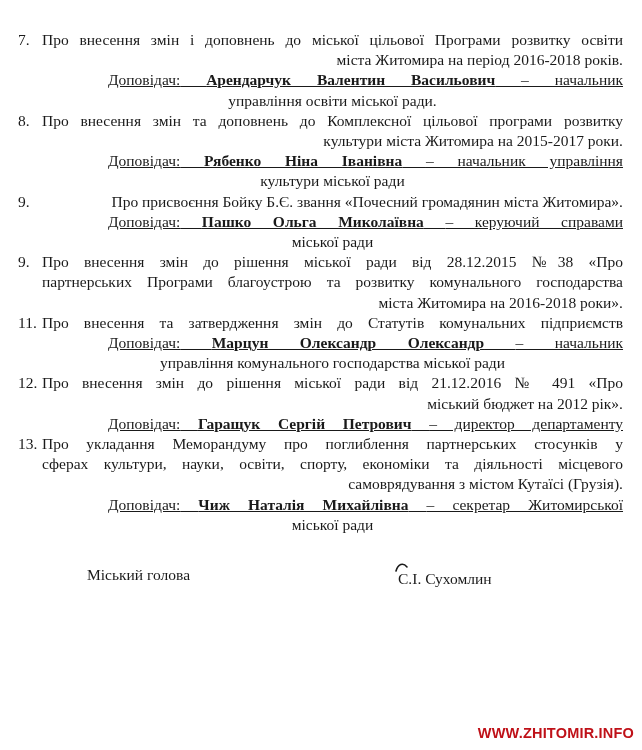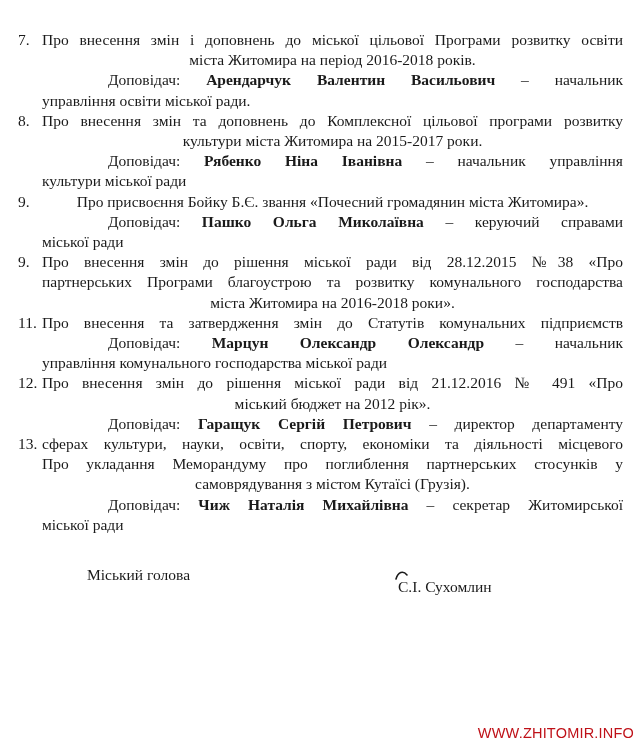--- a/index.html
+++ b/index.html
@@ -24,63 +24,64 @@
   }
 
   .item-number {
     position: absolute;
     left: 0;
     top: 0;
     width: 24px;
     text-align: left;
   }
 
-  .tline { text-align: center; }
+  .tline { text-align: right; }
 
   .just {
     text-align: justify;
     text-align-last: justify;
   }
 
   .sp1 {
     margin-left: 66px;
     text-align: justify;
     text-align-last: justify;
+    text-decoration: underline;
   }
 
-  .sp2 { text-align: left; }
+  .sp2 { text-align: center; }
 
   .sname { font-weight: bold; }
 
   .footer {
     position: relative;
     margin-top: 30px;
     height: 21px;
   }
 
   .sig-title { margin-left: 69px; }
 
   .sig-name {
     position: absolute;
     left: 380px;
-    top: 12px;
+    top: 4px;
   }
 
   .sig-mark {
     position: absolute;
     left: -4px;
     top: -8px;
   }
 
   .watermark {
     position: absolute;
     right: 8px;
     bottom: 7px;
     font-family: "Liberation Sans", sans-serif;
-    font-weight: normal;
+    font-weight: bold;
     font-size: 14.5px;
     letter-spacing: 0.2px;
   }
 </style>
 </head>
 <body>
 
 <div class="page" style="background: rgb(255, 255, 255); color: rgb(26, 26, 26);">
 
   <div class="agenda">
@@ -117,22 +118,22 @@
         <div class="sp2">управління комунального господарства міської ради</div>
       </div>
       <div class="agenda-item">
         <span class="item-number">12.</span>
         <div class="tline just">Про внесення змін до рішення міської ради від 21.12.2016 № 491 «Про</div>
         <div class="tline">міський бюджет на 2012 рік».</div>
         <div class="sp1"><span>Доповідач:</span> <span class="sname">Гаращук Сергій Петрович</span> <span>– директор департаменту</span></div>
       </div>
       <div class="agenda-item">
         <span class="item-number">13.</span>
+        <div class="tline just">Про укладання Меморандуму про поглиблення партнерських стосунків у</div>
         <div class="tline just">сферах культури, науки, освіти, спорту, економіки та діяльності місцевого</div>
-        <div class="tline just">Про укладання Меморандуму про поглиблення партнерських стосунків у</div>
         <div class="tline">самоврядування з містом Кутаїсі (Грузія).</div>
         <div class="sp1"><span>Доповідач:</span> <span class="sname">Чиж Наталія Михайлівна</span> <span>– секретар Житомирської</span></div>
         <div class="sp2">міської ради</div>
       </div>
     </div>
 
   <div class="footer">
     <span class="sig-title">Міський голова</span>
     <span class="sig-name">
       <svg class="sig-mark" width="15" height="12" viewBox="0 0 15 12">

